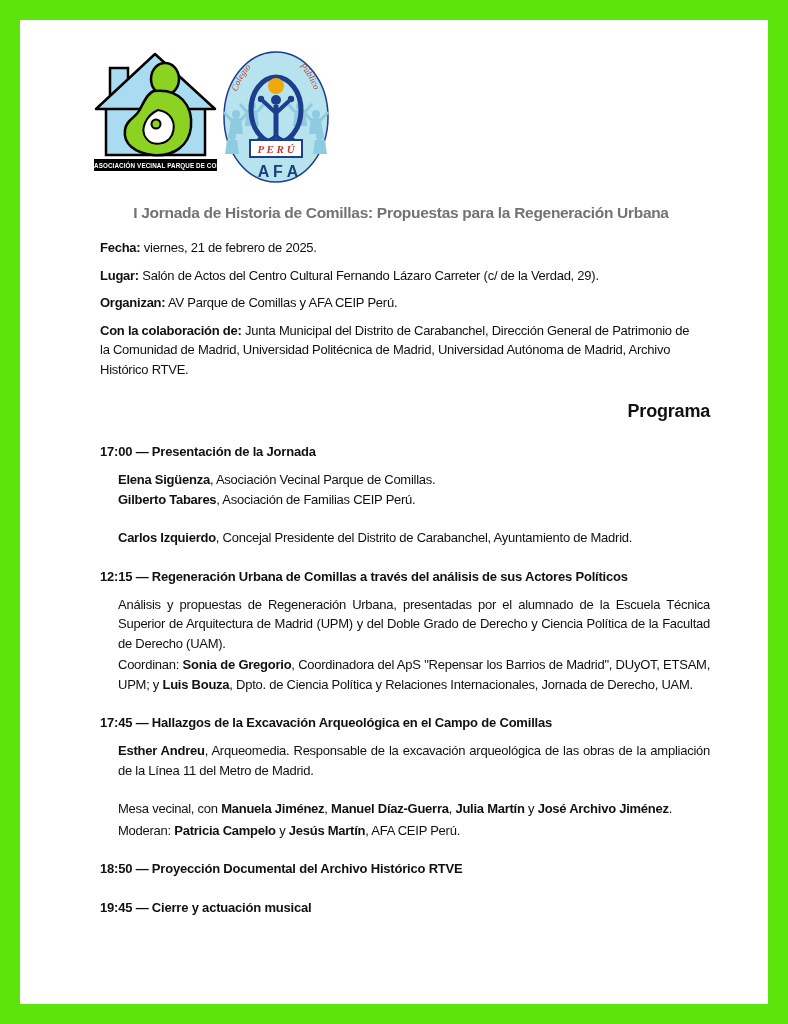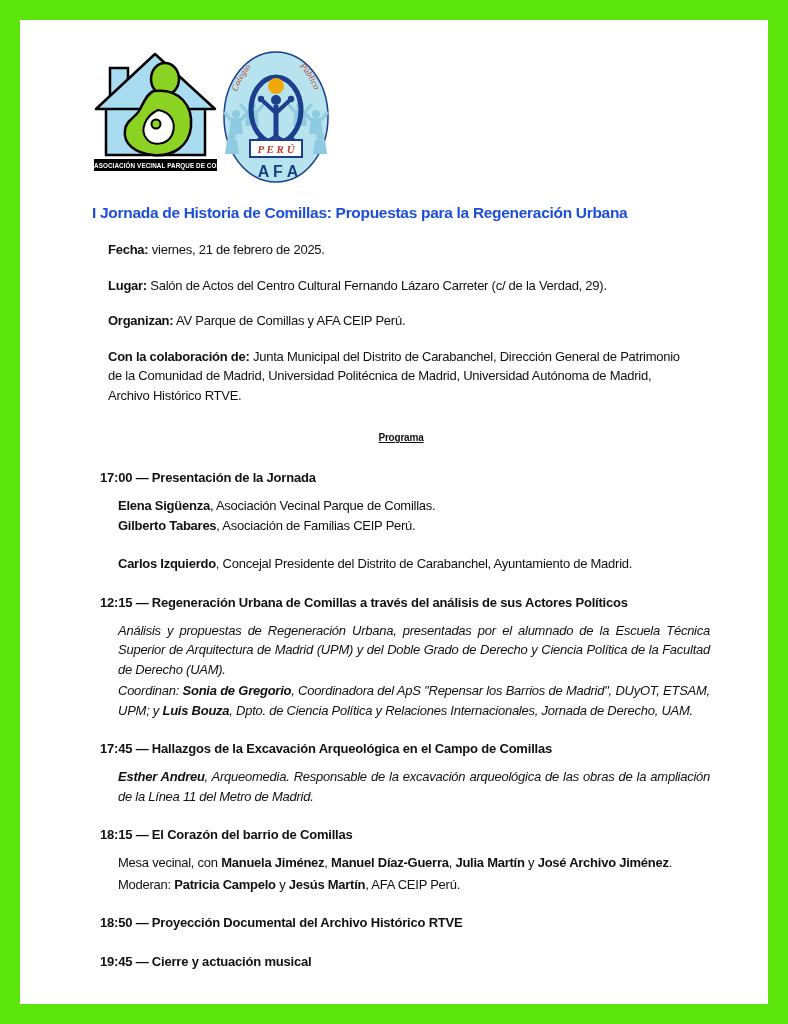--- a/index.html
+++ b/index.html
@@ -24,51 +24,50 @@
   .vecinal-banner {
     background: #000; color: #fff;
     font-size: 6.3px; font-weight: 700; letter-spacing: .1px;
     text-align: center; padding: 3px 0 2px 0; line-height: 7px;
     white-space: nowrap;
   }
   .logo-afa { width: 108px; height: 135px; }
   
   .title {
     margin: 16px 0 0 0;
-    text-align: left;
+    text-align: center;
     font-size: 15.5px; font-weight: 700;
     letter-spacing: -0.3px;
     line-height: 23px;
-    color: #1d4ed8;
+    color: #737373;
   }
   
   .info { margin-top: 14px; }
-  .info p { margin: 16px; font-size: 13px; letter-spacing: -0.25px; line-height: 19.5px; }
+  .info p { margin: 8px; font-size: 13px; letter-spacing: -0.25px; line-height: 19.5px; }
   
   .programa {
     margin: 21px 0 0 0;
-    text-align: center;
-    font-size: 10px; font-weight: 700; letter-spacing: -0.2px;
+    text-align: right;
+    font-size: 18px; font-weight: 700; letter-spacing: -0.2px;
     line-height: 23px;
-    text-decoration: underline;
   }
   .prog { margin-top: 19px; }
   .prog-heading {
     margin: 8px;
     font-size: 13px; font-weight: 700; letter-spacing: -0.2px;
     line-height: 20px;
   }
   .entry {
     margin: 2px 0 0 0;
     padding-left: 26px;
     font-size: 13px; letter-spacing: -0.25px;
     line-height: 19.5px;
   }
   .entry.tight { margin-top: 0; }
-  .entry.justify { text-align: justify; font-style: italic; }
+  .entry.justify { text-align: justify; }
   .b { font-weight: 700; }
 </style>
 </head>
 <body>
 
 <div class="sheet">
 
   <div class="logos">
 
     <div class="logo-vecinal">
@@ -185,21 +184,20 @@
     <p class="entry justify"><span>Análisis y propuestas de Regeneración Urbana, presentadas por el alumnado de la Escuela Técnica Superior de Arquitectura de Madrid (UPM) y del Doble Grado de Derecho y Ciencia Política de la Facultad de Derecho (UAM).</span></p>
     <p class="entry justify"><span>Coordinan: </span><span class="b">Sonia de Gregorio</span><span>, Coordinadora del ApS "Repensar los Barrios de Madrid", DUyOT, ETSAM, UPM; y </span><span class="b">Luis Bouza</span><span>, Dpto. de Ciencia Política y Relaciones Internacionales, Jornada de Derecho, UAM.</span></p>
   </section>
 
   <section class="prog">
     <p class="prog-heading">17:45 — Hallazgos de la Excavación Arqueológica en el Campo de Comillas</p>
     <p class="entry justify"><span class="b">Esther Andreu</span><span>, Arqueomedia. Responsable de la excavación arqueológica de las obras de la ampliación de la Línea 11 del Metro de Madrid.</span></p>
   </section>
 
   <section class="prog">
-    <p class="prog-heading">18:15 — El Corazón del barrio de Comillas</p>
     <p class="entry"><span>Mesa vecinal, con </span><span class="b">Manuela Jiménez</span><span>, </span><span class="b">Manuel Díaz-Guerra</span><span>, </span><span class="b">Julia Martín</span><span> y </span><span class="b">José Archivo Jiménez</span><span>.</span></p>
     <p class="entry"><span>Moderan: </span><span class="b">Patricia Campelo</span><span> y </span><span class="b">Jesús Martín</span><span>, AFA CEIP Perú.</span></p>
   </section>
 
   <section class="prog">
     <p class="prog-heading">18:50 — Proyección Documental del Archivo Histórico RTVE</p>
   </section>
 
   <section class="prog">
     <p class="prog-heading">19:45 — Cierre y actuación musical</p>

